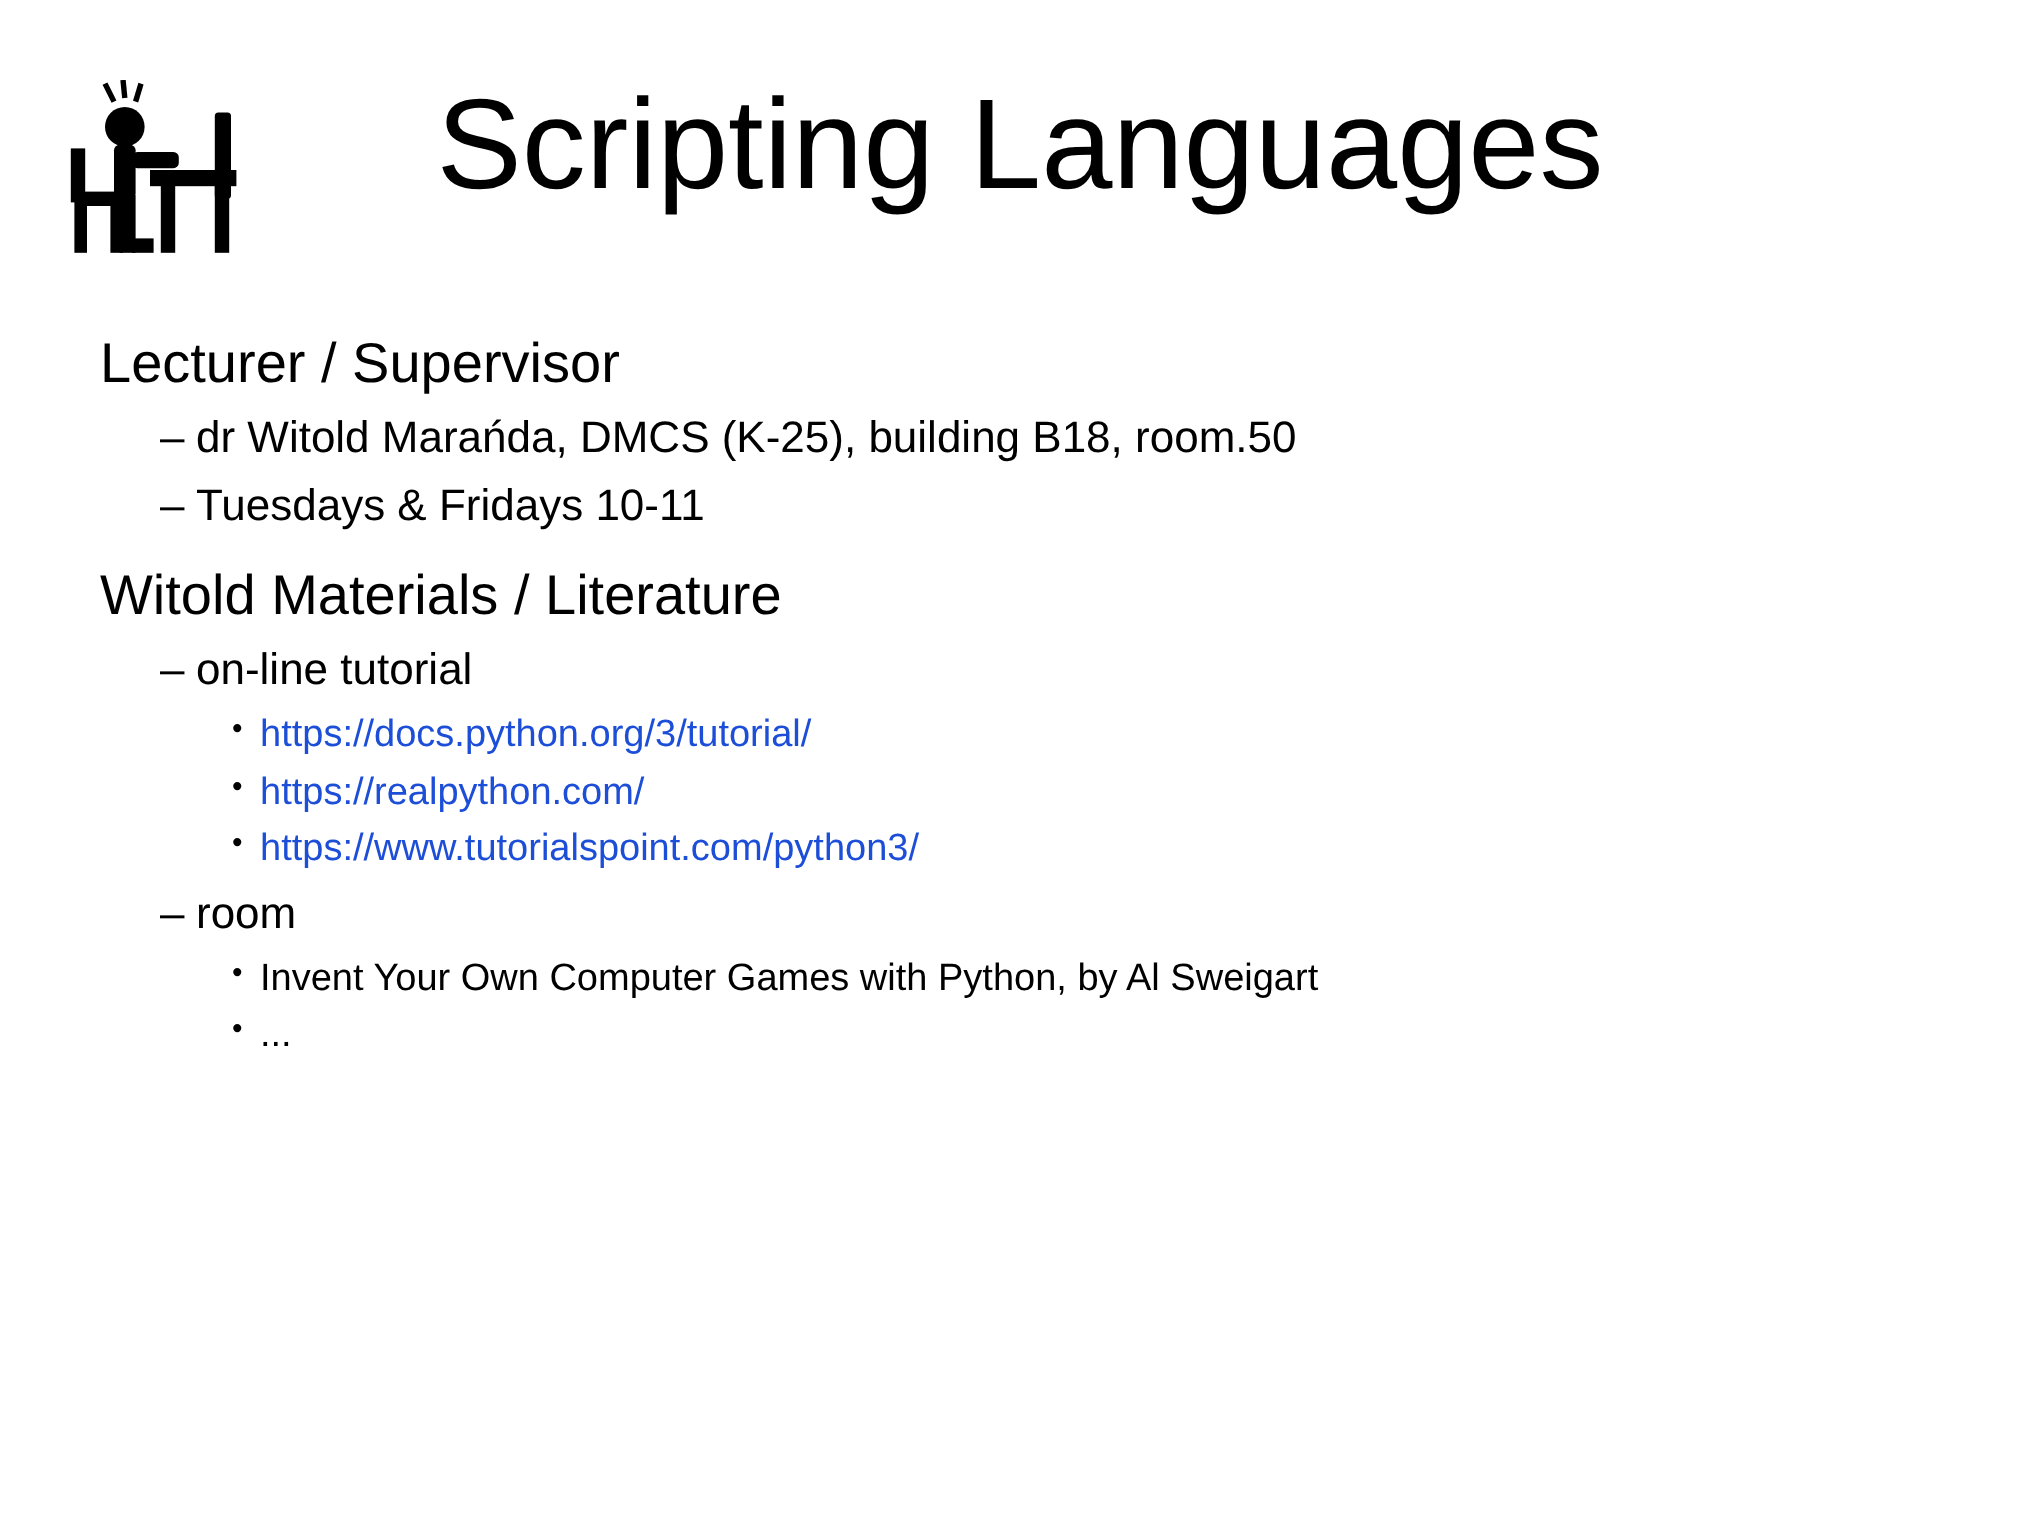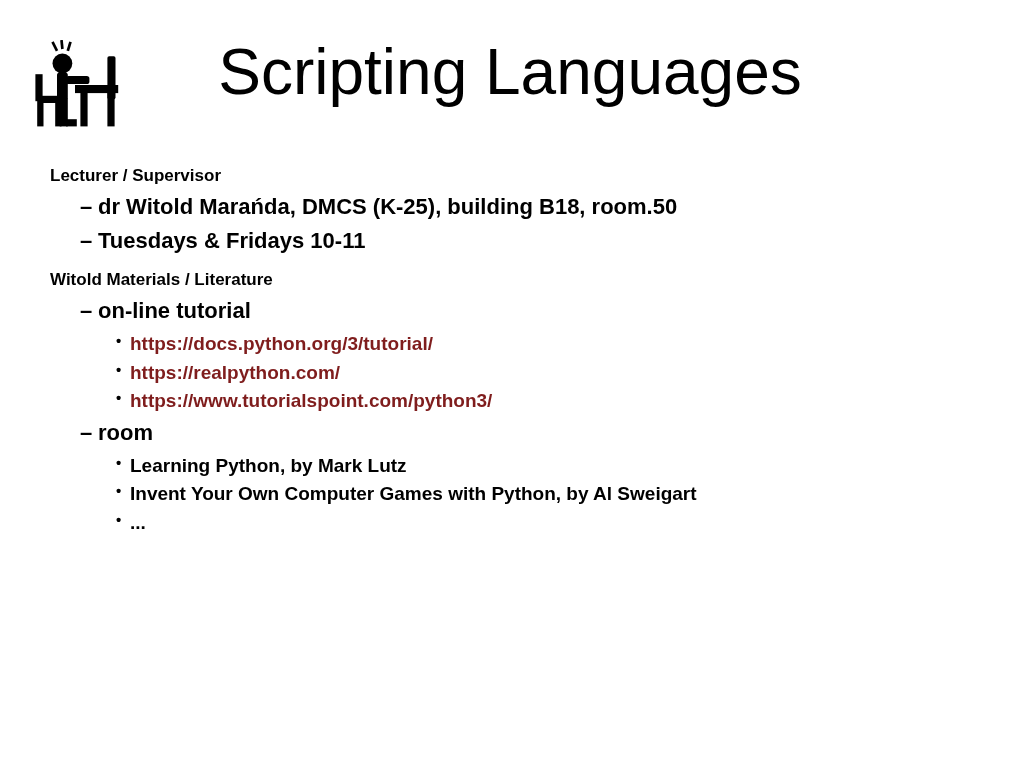--- a/index.html
+++ b/index.html
@@ -27,34 +27,33 @@
       font-size: 64px;
       font-weight: normal;
       text-align: center;
       width: 100%;
       margin-top: 35px;
     }
     .content {
       padding: 45px 0 0 50px;
     }
     .section-header {
-      font-size: 17px;
-      font-weight: bold;
+      font-size: 28px;
+      font-weight: normal;
       margin-top: 12px;
       margin-bottom: 4px;
     }
     .dash-list {
       list-style: none;
       padding-left: 48px;
     }
     .dash-list li {
       font-size: 22px;
       line-height: 1.55;
       position: relative;
-      font-weight: bold;
     }
     .dash-list li::before {
       content: "–";
       position: absolute;
       left: -18px;
       color: #000;
     }
     .bullet-list {
       list-style: none;
       padding-left: 32px;
@@ -66,21 +65,21 @@
       position: relative;
     }
     .bullet-list li::before {
       content: "•";
       position: absolute;
       left: -14px;
       color: #000;
       font-size: 15px;
     }
     .link-text {
-      color: #7f1d1d;
+      color: #1d4ed8;
     }
   </style>
 </head>
 <body>
 
 <div class="icon-container">
   <svg viewBox="0 0 100 100" width="90" height="90">
 
     <line x1="25" y1="2" x2="30" y2="12" stroke="#000" stroke-width="3"></line>
     <line x1="35" y1="0" x2="36" y2="10" stroke="#000" stroke-width="3"></line>
@@ -129,20 +128,19 @@
       <span>on-line tutorial</span>
       <ul class="bullet-list">
         <li><span class="link-text">https://docs.python.org/3/tutorial/</span></li>
         <li><span class="link-text">https://realpython.com/</span></li>
         <li><span class="link-text">https://www.tutorialspoint.com/python3/</span></li>
       </ul>
     </li>
     <li>
       <span>room</span>
       <ul class="bullet-list">
-        <li>Learning Python, by Mark Lutz</li>
         <li>Invent Your Own Computer Games with Python, by Al Sweigart</li>
         <li>...</li>
       </ul>
     </li>
   </ul>
 
 </div>
 
 </body></html>

